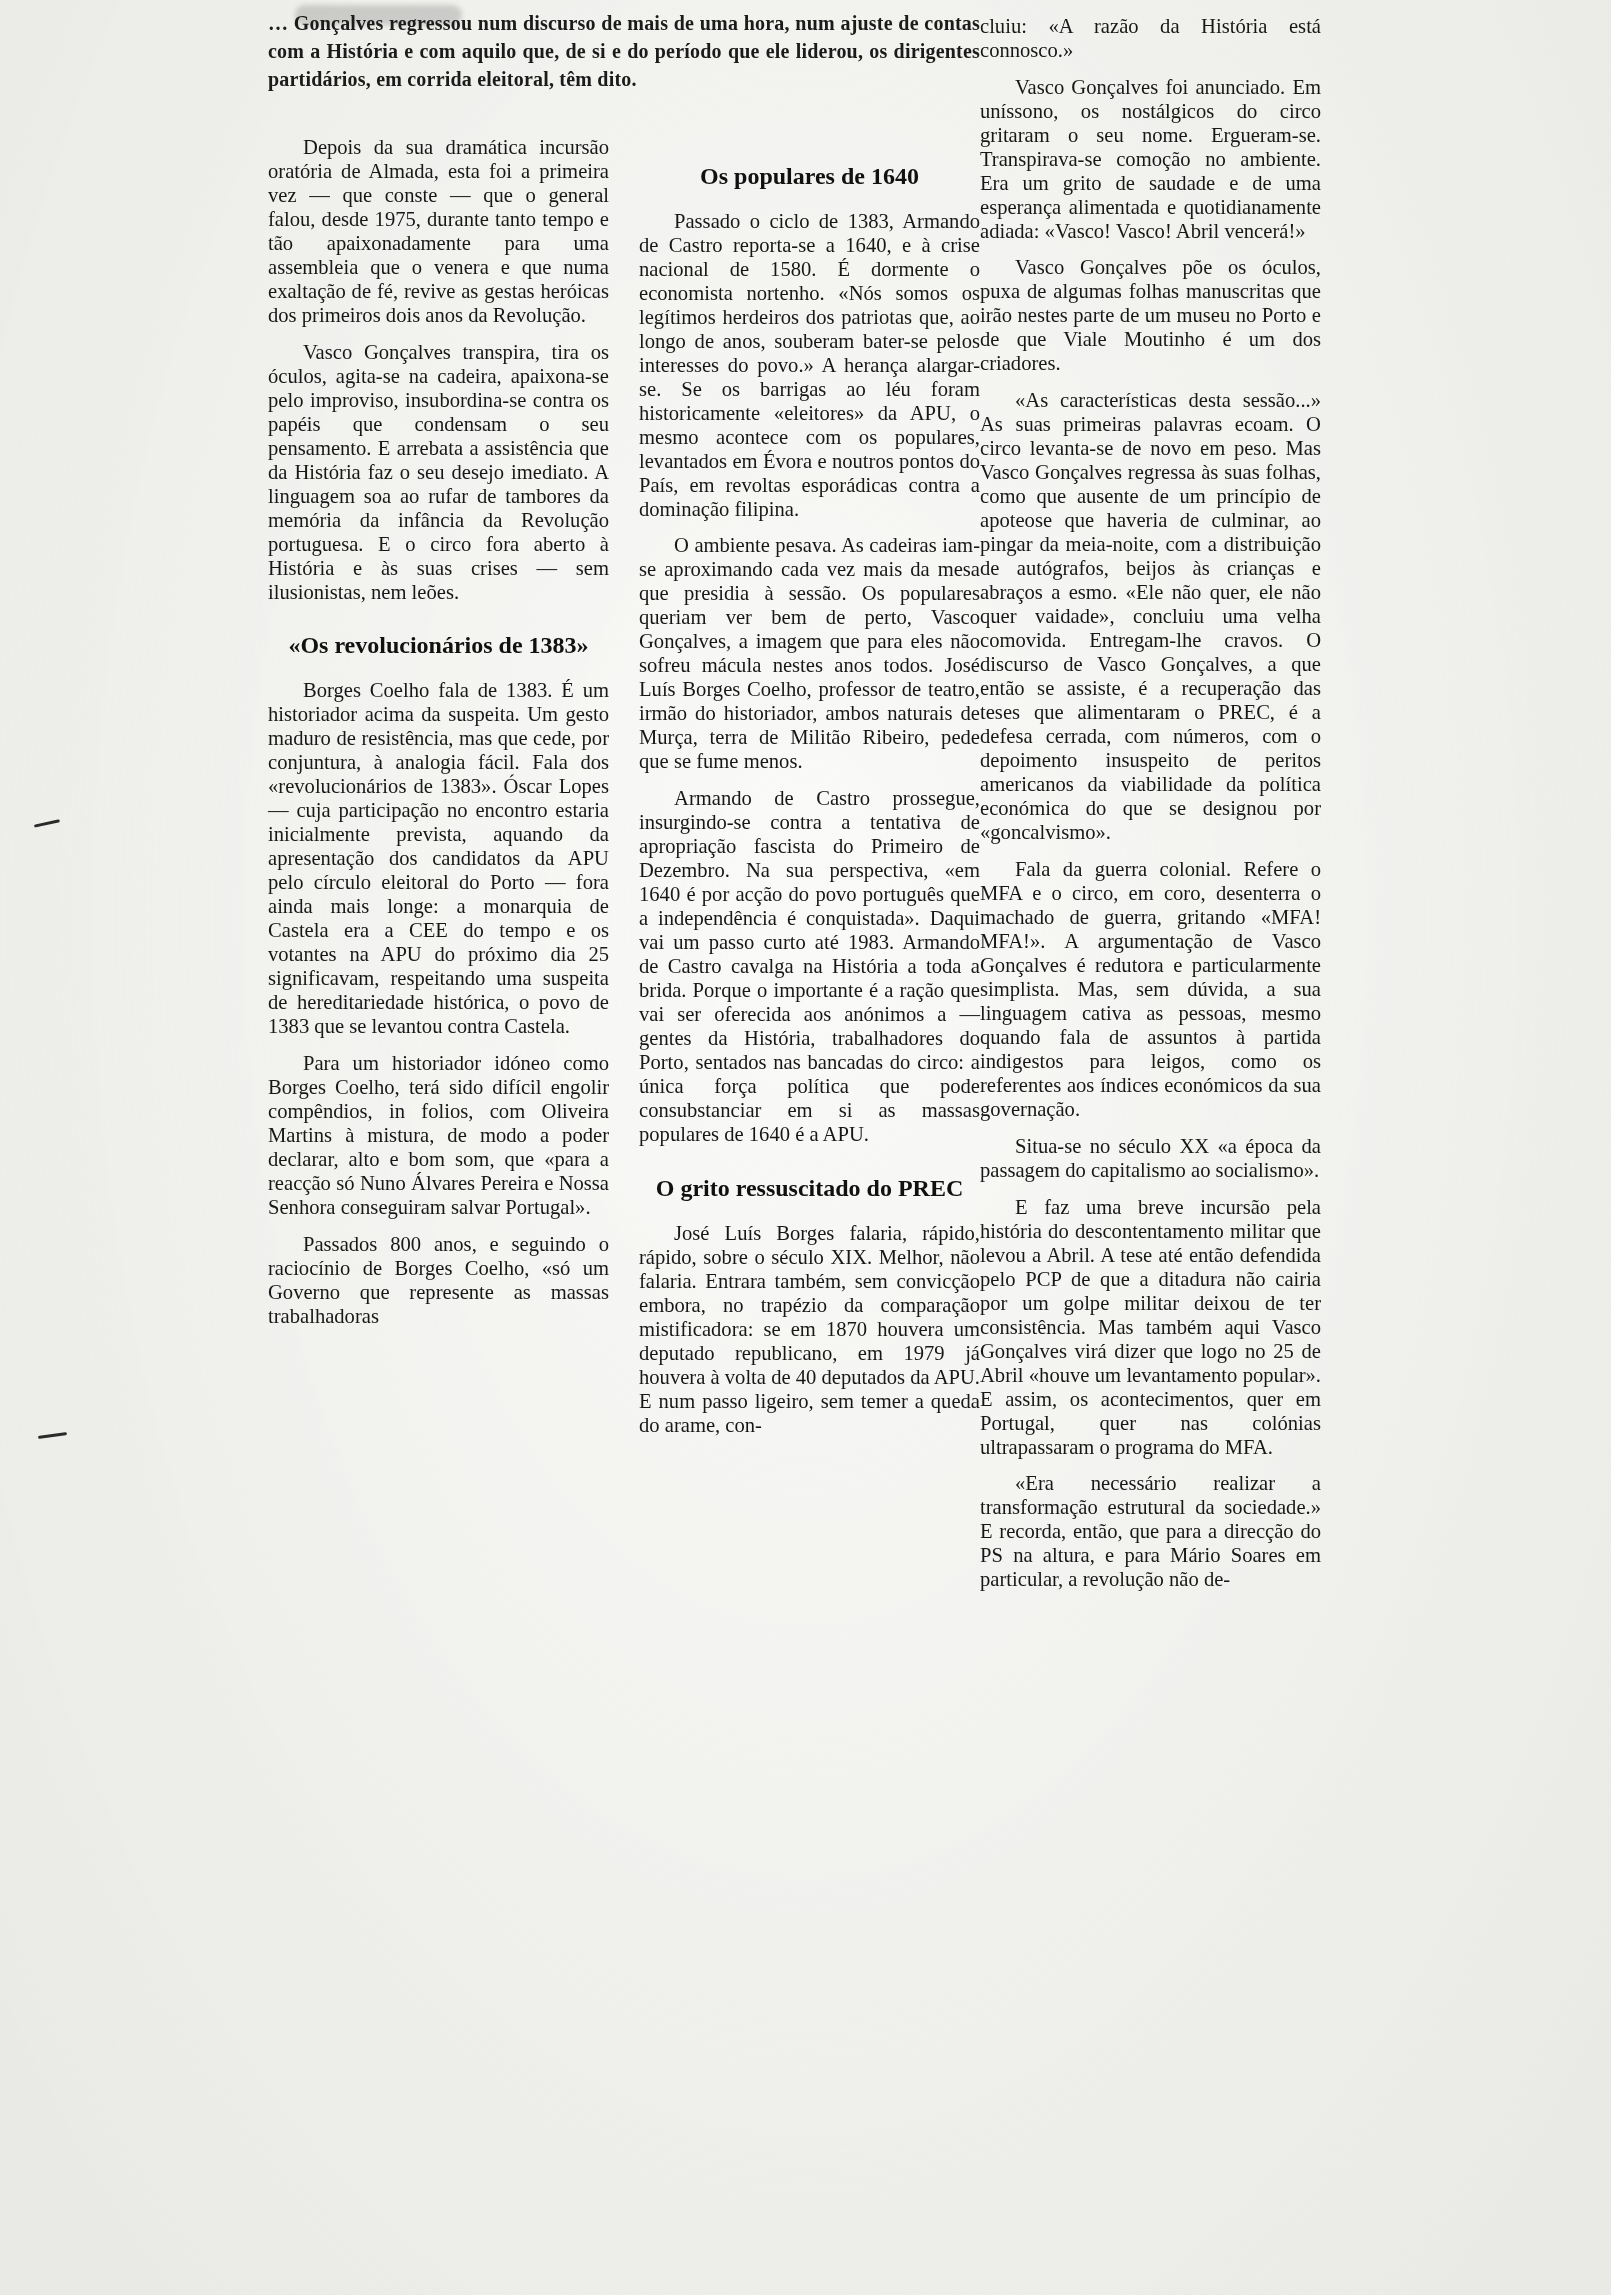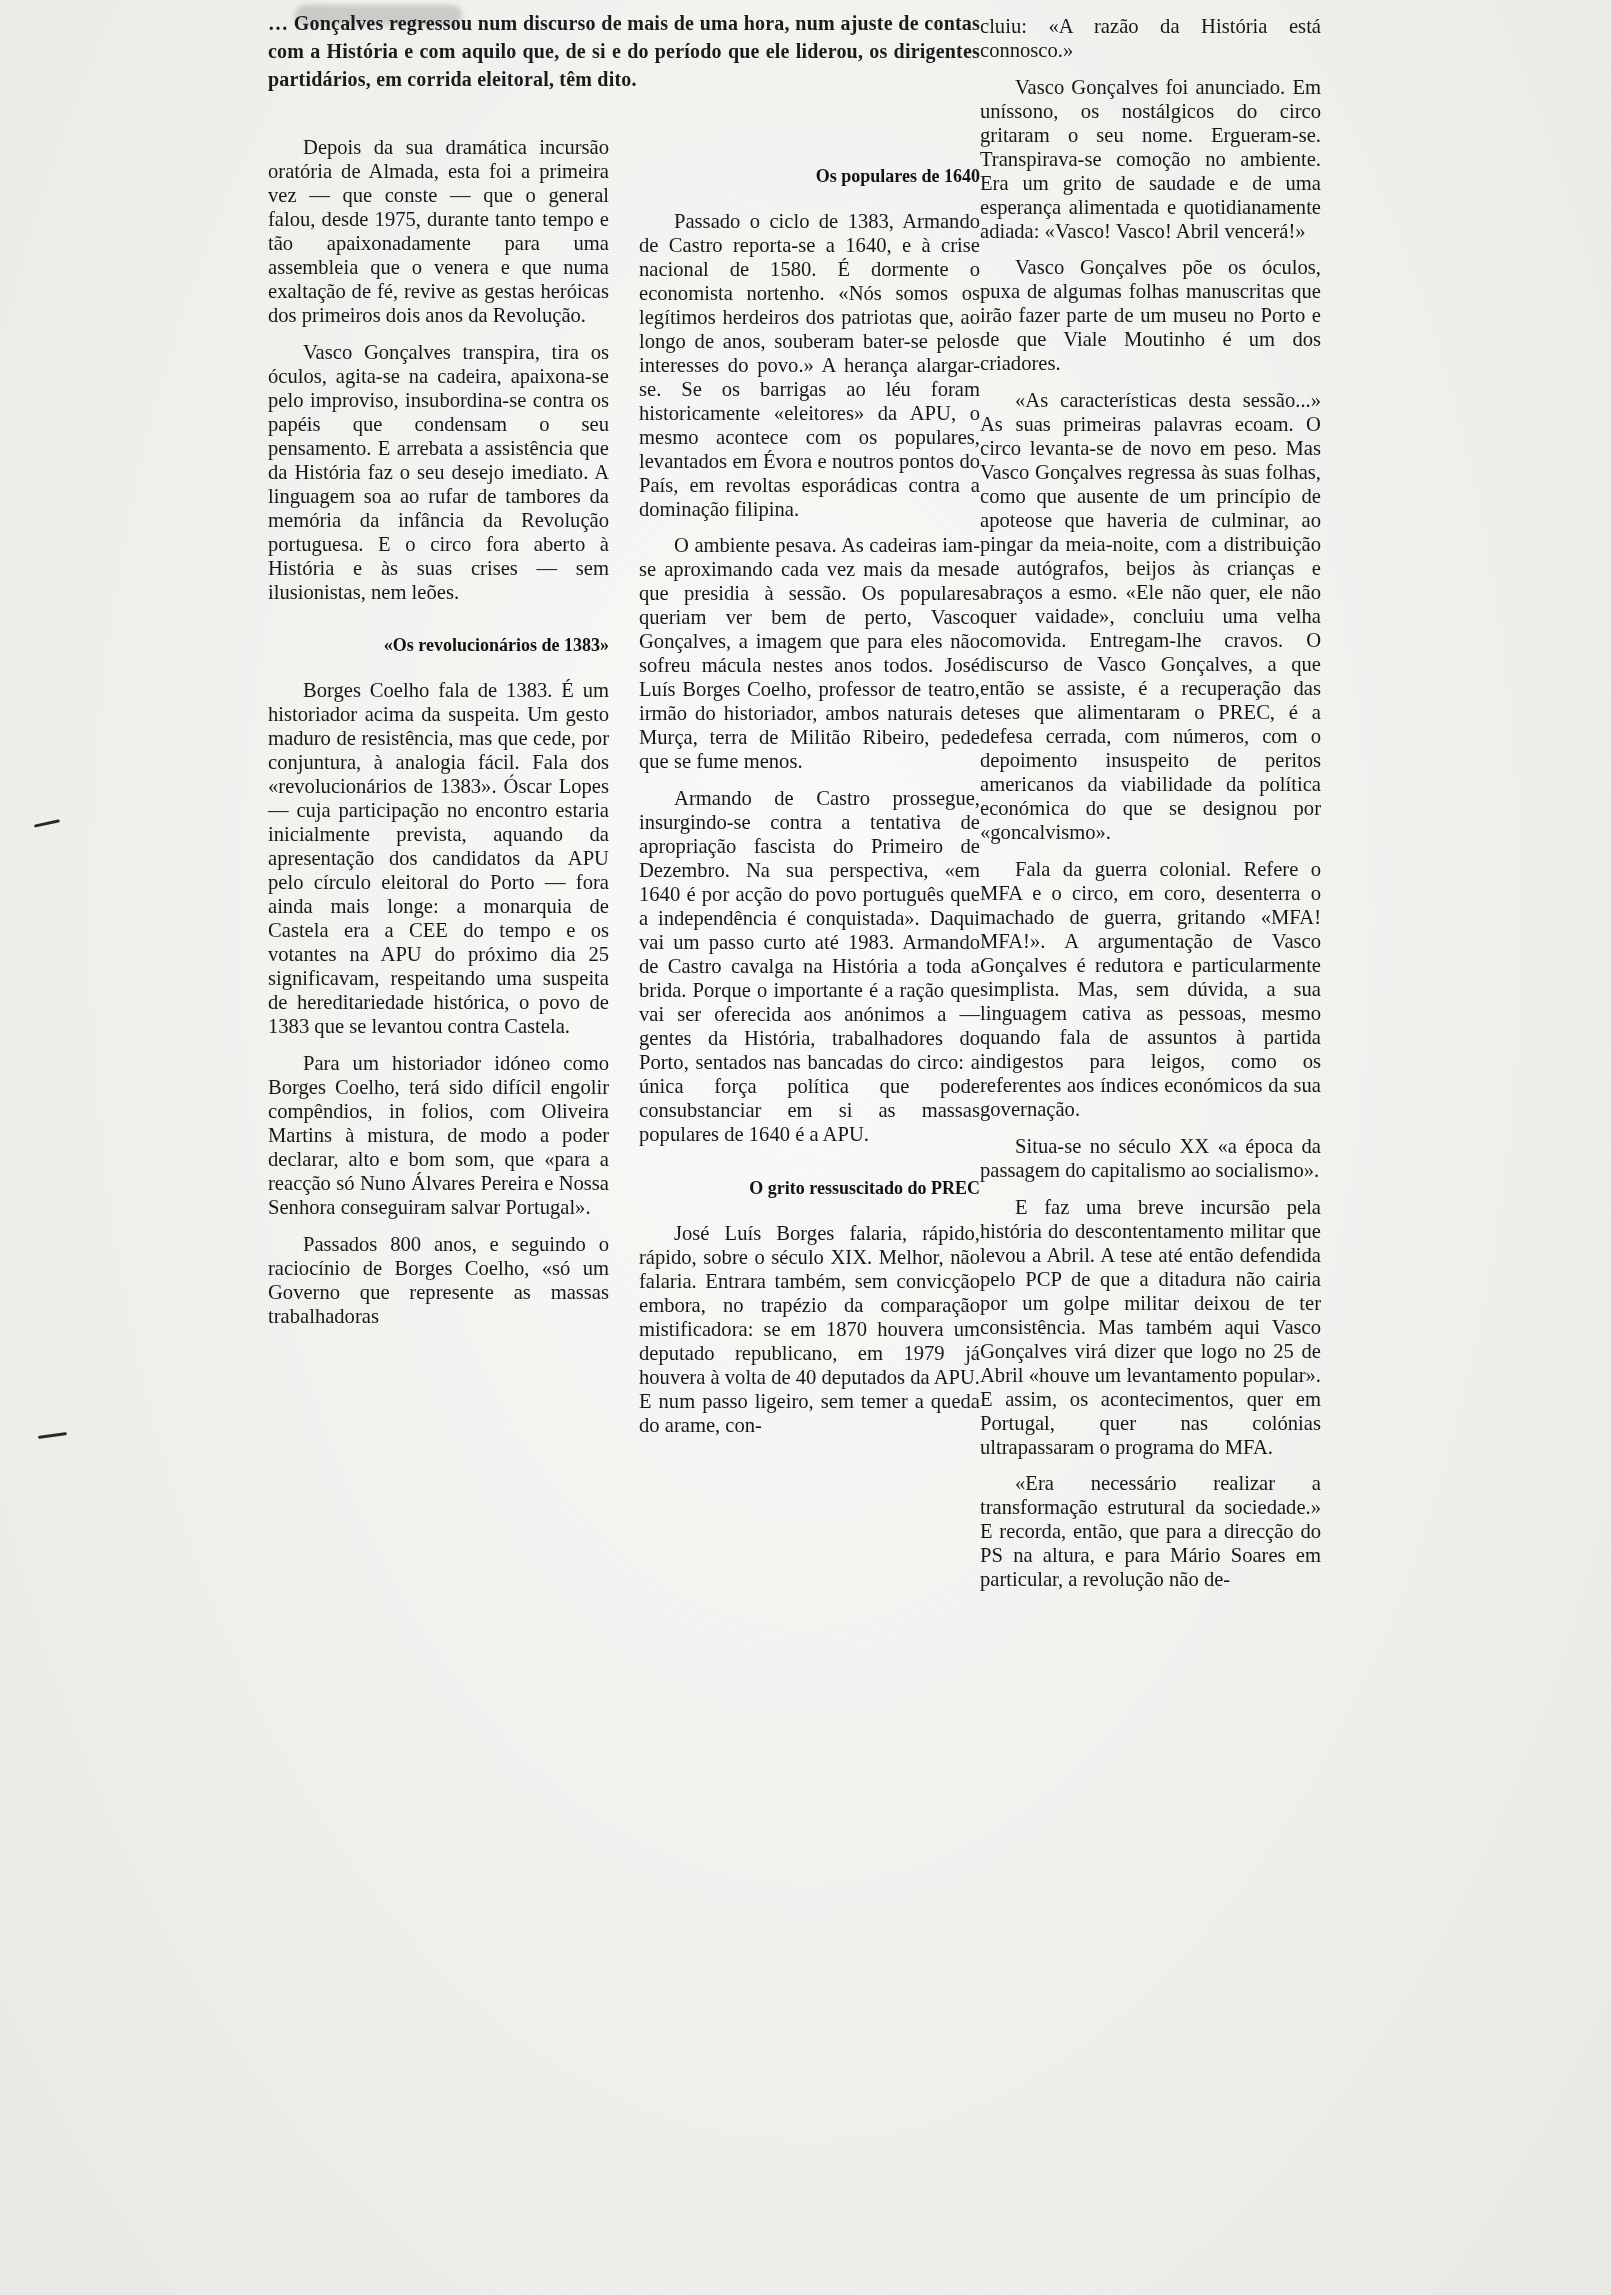--- a/index.html
+++ b/index.html
@@ -47,23 +47,23 @@
 
   .col p {
     margin: 0 0 12.8px 0;
     text-indent: 1.7em;
   }
   .col p.cont {
     text-indent: 0;
   }
   .subhead {
     font-weight: bold;
-    font-size: 18px;
+    font-size: 24px;
     line-height: 26.5px;
-    text-align: right;
+    text-align: center;
     margin: 28.5px 0 19.7px 0;
     text-indent: 0;
     color: #111;
   }
 
   .scan-mark {
     position: absolute;
     background: #2a2a2a;
     border-radius: 2px;
   }
@@ -107,21 +107,21 @@
   <p>Passado o ciclo de 1383, Armando de Castro reporta-se a 1640, e à crise nacional de 1580. É dormente o economista nortenho. «Nós somos os legítimos herdeiros dos patriotas que, ao longo de anos, souberam bater-se pelos interesses do povo.» A herança alargar-se. Se os barrigas ao léu foram historicamente «eleitores» da APU, o mesmo acontece com os populares, levantados em Évora e noutros pontos do País, em revoltas esporádicas contra a dominação filipina.</p>
   <p>O ambiente pesava. As cadeiras iam-se aproximando cada vez mais da mesa que presidia à sessão. Os populares queriam ver bem de perto, Vasco Gonçalves, a imagem que para eles não sofreu mácula nestes anos todos. José Luís Borges Coelho, professor de teatro, irmão do historiador, ambos naturais de Murça, terra de Militão Ribeiro, pede que se fume menos.</p>
   <p>Armando de Castro prossegue, insurgindo-se contra a tentativa de apropriação fascista do Primeiro de Dezembro. Na sua perspectiva, «em 1640 é por acção do povo português que a independência é conquistada». Daqui vai um passo curto até 1983. Armando de Castro cavalga na História a toda a brida. Porque o importante é a ração que vai ser oferecida aos anónimos a — gentes da História, trabalhadores do Porto, sentados nas bancadas do circo: a única força política que pode consubstanciar em si as massas populares de 1640 é a APU.</p>
   <h3 class="subhead">O grito ressuscitado do PREC</h3>
   <p>José Luís Borges falaria, rápido, rápido, sobre o século XIX. Melhor, não falaria. Entrara também, sem convicção embora, no trapézio da comparação mistificadora: se em 1870 houvera um deputado republicano, em 1979 já houvera à volta de 40 deputados da APU. E num passo ligeiro, sem temer a queda do arame, con-</p>
 </div>
 
 <div class="col col3">
   <p class="cont">cluiu: «A razão da História está connosco.»</p>
   <p>Vasco Gonçalves foi anunciado. Em uníssono, os nostálgicos do circo gritaram o seu nome. Ergueram-se. Transpirava-se comoção no ambiente. Era um grito de saudade e de uma esperança alimentada e quotidianamente adiada: «Vasco! Vasco! Abril vencerá!»</p>
-  <p>Vasco Gonçalves põe os óculos, puxa de algumas folhas manuscritas que irão fazer parte de um museu no Porto e de que Viale Moutinho é um dos criadores.</p>
+  <p>Vasco Gonçalves põe os óculos, puxa de algumas folhas manuscritas que irão nestes parte de um museu no Porto e de que Viale Moutinho é um dos criadores.</p>
   <p>«As características desta sessão...» As suas primeiras palavras ecoam. O circo levanta-se de novo em peso. Mas Vasco Gonçalves regressa às suas folhas, como que ausente de um princípio de apoteose que haveria de culminar, ao pingar da meia-noite, com a distribuição de autógrafos, beijos às crianças e abraços a esmo. «Ele não quer, ele não quer vaidade», concluiu uma velha comovida. Entregam-lhe cravos. O discurso de Vasco Gonçalves, a que então se assiste, é a recuperação das teses que alimentaram o PREC, é a defesa cerrada, com números, com o depoimento insuspeito de peritos americanos da viabilidade da política económica do que se designou por «goncalvismo».</p>
   <p>Fala da guerra colonial. Refere o MFA e o circo, em coro, desenterra o machado de guerra, gritando «MFA! MFA!». A argumentação de Vasco Gonçalves é redutora e particularmente simplista. Mas, sem dúvida, a sua linguagem cativa as pessoas, mesmo quando fala de assuntos à partida indigestos para leigos, como os referentes aos índices económicos da sua governação.</p>
   <p>Situa-se no século XX «a época da passagem do capitalismo ao socialismo».</p>
   <p>E faz uma breve incursão pela história do descontentamento militar que levou a Abril. A tese até então defendida pelo PCP de que a ditadura não cairia por um golpe militar deixou de ter consistência. Mas também aqui Vasco Gonçalves virá dizer que logo no 25 de Abril «houve um levantamento popular». E assim, os acontecimentos, quer em Portugal, quer nas colónias ultrapassaram o programa do MFA.</p>
   <p>«Era necessário realizar a transformação estrutural da sociedade.» E recorda, então, que para a direcção do PS na altura, e para Mário Soares em particular, a revolução não de-</p>
 </div>
 
 <div class="scan-mark m1"></div>
 <div class="scan-mark m2"></div>
 

